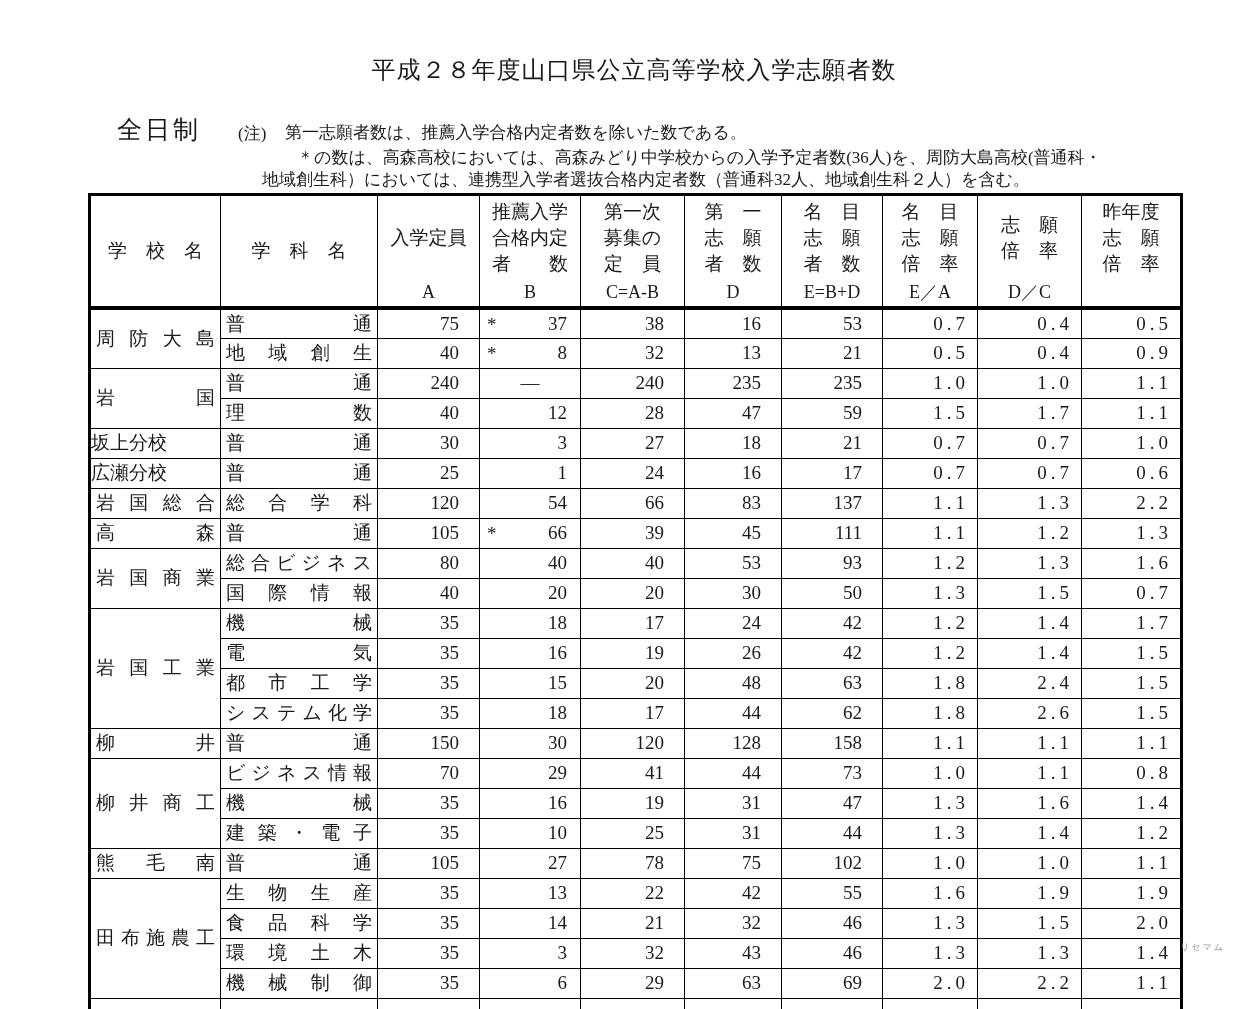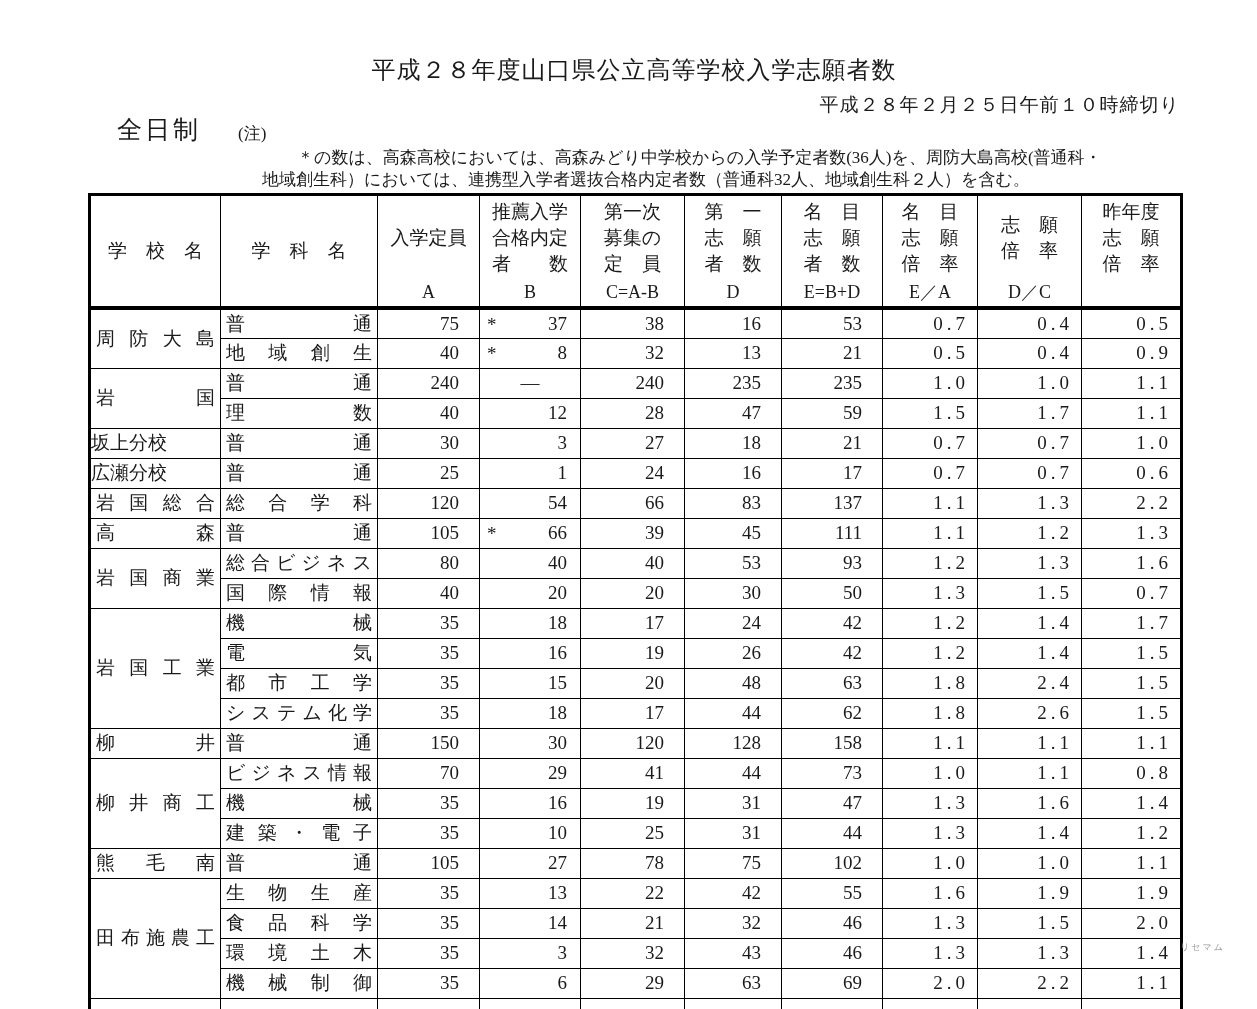--- a/index.html
+++ b/index.html
@@ -109,23 +109,23 @@
     letter-spacing: 2px;
     z-index: 5;
   }
 </style>
 </head>
 <body>
 
 <div class="page">
 
   <div class="doc-title">平成２８年度山口県公立高等学校入学志願者数</div>
-  <div class="deadline">平成２８年２月２５日午前１０時締切り</div>
   <div class="system-label">全日制</div>
   <div class="note-mark">(注)</div>
+  <div class="note-line1">第一志願者数は、推薦入学合格内定者数を除いた数である。</div>
   <div class="note-line2">＊の数は、高森高校においては、高森みどり中学校からの入学予定者数(36人)を、周防大島高校(普通科・</div>
   <div class="note-line3">地域創生科）においては、連携型入学者選抜合格内定者数（普通科32人、地域創生科２人）を含む。</div>
 
   <table class="app-table">
     <colgroup>
       <col style="width:131px">
         <col style="width:157px">
         <col style="width:102px">
       <col style="width:101px">
         <col style="width:104px">

